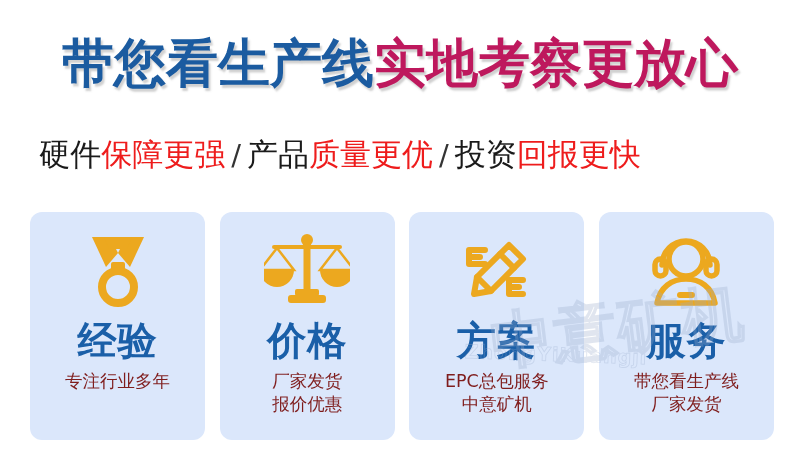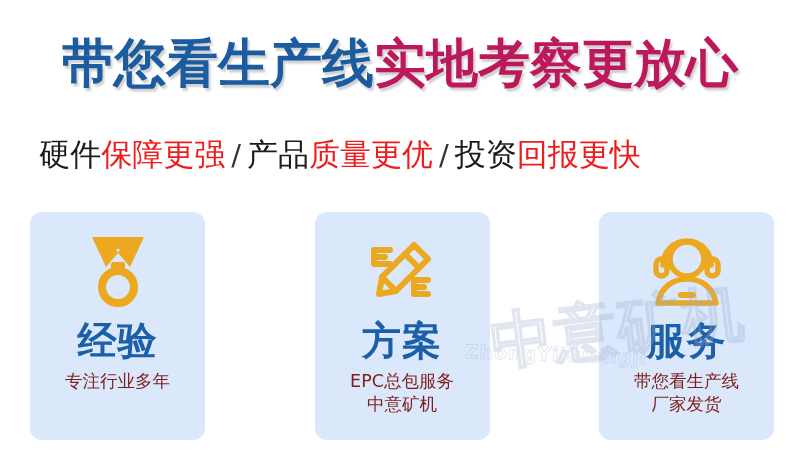--- a/index.html
+++ b/index.html
@@ -167,20 +167,41 @@
           <circle cx="32" cy="54" r="16" stroke="#eca81f" stroke-width="8" fill="none"></circle>
         </svg>
       </div>
       <div class="card-title">经验</div>
       <div class="card-desc">
         <div>专注行业多年</div>
         <div></div>
       </div>
     </div>
 
+    <div class="card">
+      <div class="card-icon">
+        <svg width="86" height="76" viewBox="0 0 86 76" fill="none">
+          <circle cx="43" cy="7" r="6" fill="#eca81f"></circle>
+          <rect x="39.5" y="10" width="7" height="48" fill="#eca81f"></rect>
+          <rect x="8" y="12" width="70" height="4" rx="2" fill="#eca81f"></rect>
+          <path d="M9 14 L25 38 L-7 38 Z" transform="translate(9,0)" fill="none"></path>
+          <path d="M13 15 L30 37 L-4 37 Z" fill="none" stroke="#eca81f" stroke-width="2.5"></path>
+          <path d="M73 15 L90 37 L56 37 Z" fill="none" stroke="#eca81f" stroke-width="2.5"></path>
+          <path d="M-4 37 A 17 17 0 0 0 30 37 Z" fill="#eca81f"></path>
+          <path d="M56 37 A 17 17 0 0 0 90 37 Z" fill="#eca81f"></path>
+          <rect x="31" y="56" width="24" height="7" rx="2" fill="#eca81f"></rect>
+          <rect x="24" y="62" width="38" height="8" rx="3" fill="#eca81f"></rect>
+        </svg>
+      </div>
+      <div class="card-title">价格</div>
+      <div class="card-desc">
+        <div>厂家发货</div>
+        <div>报价优惠</div>
+      </div>
+    </div>
 
     <div class="card">
       <div class="card-icon">
         <svg width="80" height="78" viewBox="0 0 80 78" fill="none" stroke="#eca81f" stroke-width="6" stroke-linejoin="round" stroke-linecap="round">
           <path d="M17 62 L20 45 L52 13 L66 27 L34 59 Z"></path>
           <path d="M20 45 L34 59"></path>
           <path d="M43 22 L57 36"></path>
           <path d="M28 18 L12 18 L12 32 L28 32 M12 25 L23 25"></path>
           <path d="M66 48 L52 48 L52 62 L66 62 M52 55 L62 55"></path>
         </svg>

